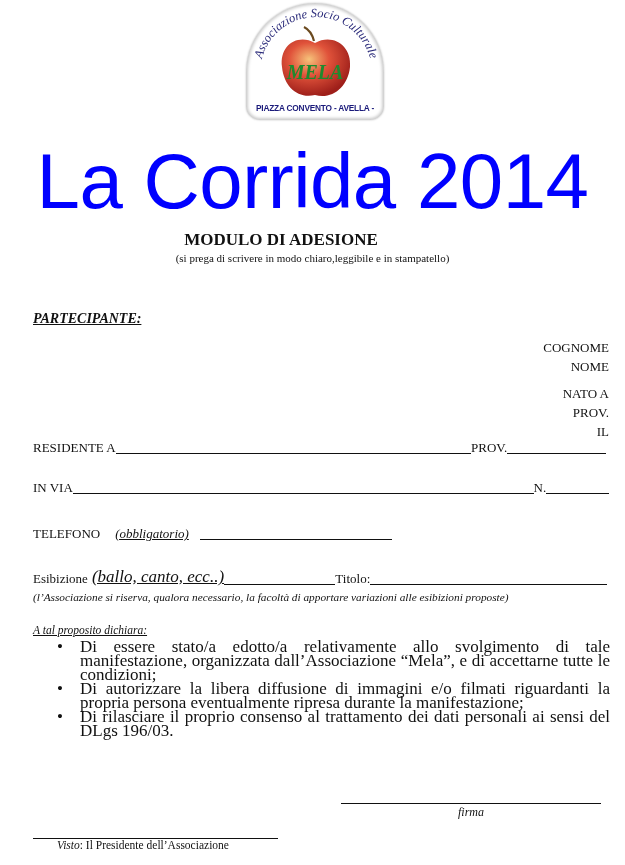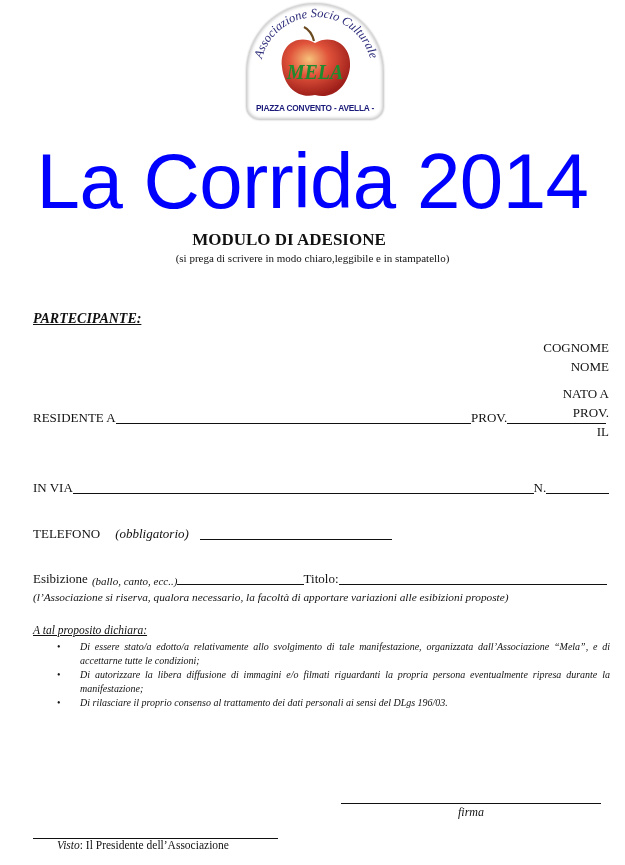--- a/index.html
+++ b/index.html
@@ -17,49 +17,49 @@
       overflow: hidden;
     }
     .logo svg { width: 100%; height: 100%; display: block; }
     
     .title {
       left: 0; width: 625px; top: 136px; text-align: center;
       font-family: "Liberation Sans", sans-serif; font-size: 78px;
       line-height: 90px; color: #0000ff; letter-spacing: -0.5px;
     }
     .subtitle {
-      left: 12px; width: 554px; top: 230px; text-align: center;
+      left: 4px; width: 554px; top: 230px; text-align: center;
       font-weight: bold; font-size: 17px;
     }
     .subnote {
       left: 0; width: 625px; top: 252px; text-align: center;
       font-size: 11px;
     }
     .section-head {
       left: 33px; top: 311px; font-size: 14px; font-weight: bold;
       font-style: italic; text-decoration: underline;
     }
     .row {
       left: 33px; width: 576px; display: flex; align-items: flex-end;
       font-size: 13px; height: 18px;
     }
     .row .lbl { white-space: nowrap; }
     .row .line { border-bottom: 1px solid #111; height: 13px; margin-bottom: 2px; }
-    .row .it { font-style: italic; }
+    .row .it { font-style: italic; text-decoration: underline; }
     .note {
       left: 33px; top: 591px; font-size: 11.3px; font-style: italic;
       white-space: nowrap;
     }
     .declare-head {
       left: 33px; top: 624px; font-size: 11.5px; font-style: italic;
       text-decoration: underline;
     }
     .bullets {
       left: 33px; top: 640px; width: 577px; margin: 0; padding: 0;
-      list-style: none; font-size: 10px; font-style: italic; line-height: 14px;
+      list-style: none; font-size: 17px; line-height: 14px;
     }
     .bullets li { position: relative; padding-left: 47px; text-align: justify; }
     .bullets li::before {
       content: "\2022"; position: absolute; left: 24px; top: 0;
       font-style: normal;
     }
     .sig-line { left: 341px; top: 803px; width: 260px; border-top: 1px solid #111; }
     .sig-label { left: 341px; width: 260px; top: 805px; text-align: center; font-size: 12px; font-style: italic; }
     .visto-line { left: 33px; top: 838px; width: 245px; border-top: 1px solid #111; }
     .visto-label { left: 57px; top: 839px; font-size: 11.5px; }
@@ -103,21 +103,21 @@
 
 <div class="abs row" style="top:386px;flex-direction:column;">
   <span class="lbl">NATO A</span>
   <span class="line" style="flex:3.06;"></span>
   <span class="lbl">PROV.</span>
   <span class="line" style="flex:0.92;"></span>
   <span class="lbl">IL</span>
   <span class="line" style="flex:0.78;"></span>
 </div>
 
-<div class="abs row" style="top:408px; width:573px;justify-content:center;">
+<div class="abs row" style="top:438px; width:573px;justify-content:center;">
   <span class="lbl">RESIDENTE A</span>
   <span class="line" style="flex:3.6;"></span>
   <span class="lbl">PROV.</span>
   <span class="line" style="flex:1;"></span>
 </div>
 
 <div class="abs row" style="top:478px;">
   <span class="lbl">IN VIA</span>
   <span class="line" style="flex:6.6;"></span>
   <span class="lbl">N.</span>
@@ -125,21 +125,21 @@
 </div>
 
 <div class="abs row" style="top:524px; width:359px;gap:11px;">
   <span class="lbl">TELEFONO</span>
   <span class="lbl it" style="margin-left:4px;">(obbligatorio)</span>
   <span class="line" style="flex:1;"></span>
 </div>
 
 <div class="abs row" style="top:569px; width:574px;">
   <span class="lbl">Esibizione</span>
-  <span class="lbl it" style="margin-left:4px; font-size:11px;">(ballo, canto, ecc..)</span>
+  <span class="lbl it" style="margin-left:4px; font-size:17px;">(ballo, canto, ecc..)</span>
   <span class="line" style="flex:0.47;"></span>
   <span class="lbl">Titolo:</span>
   <span class="line" style="flex:1;"></span>
 </div>
 
 <div class="abs note">(l’Associazione si riserva, qualora necessario, la facoltà di apportare variazioni alle esibizioni proposte)</div>
 
 <div class="abs declare-head">A tal proposito dichiara:</div>
 <ul class="abs bullets">
   <li>Di essere stato/a edotto/a relativamente allo svolgimento di tale manifestazione, organizzata dall’Associazione “Mela”, e di accettarne tutte le condizioni;</li>

